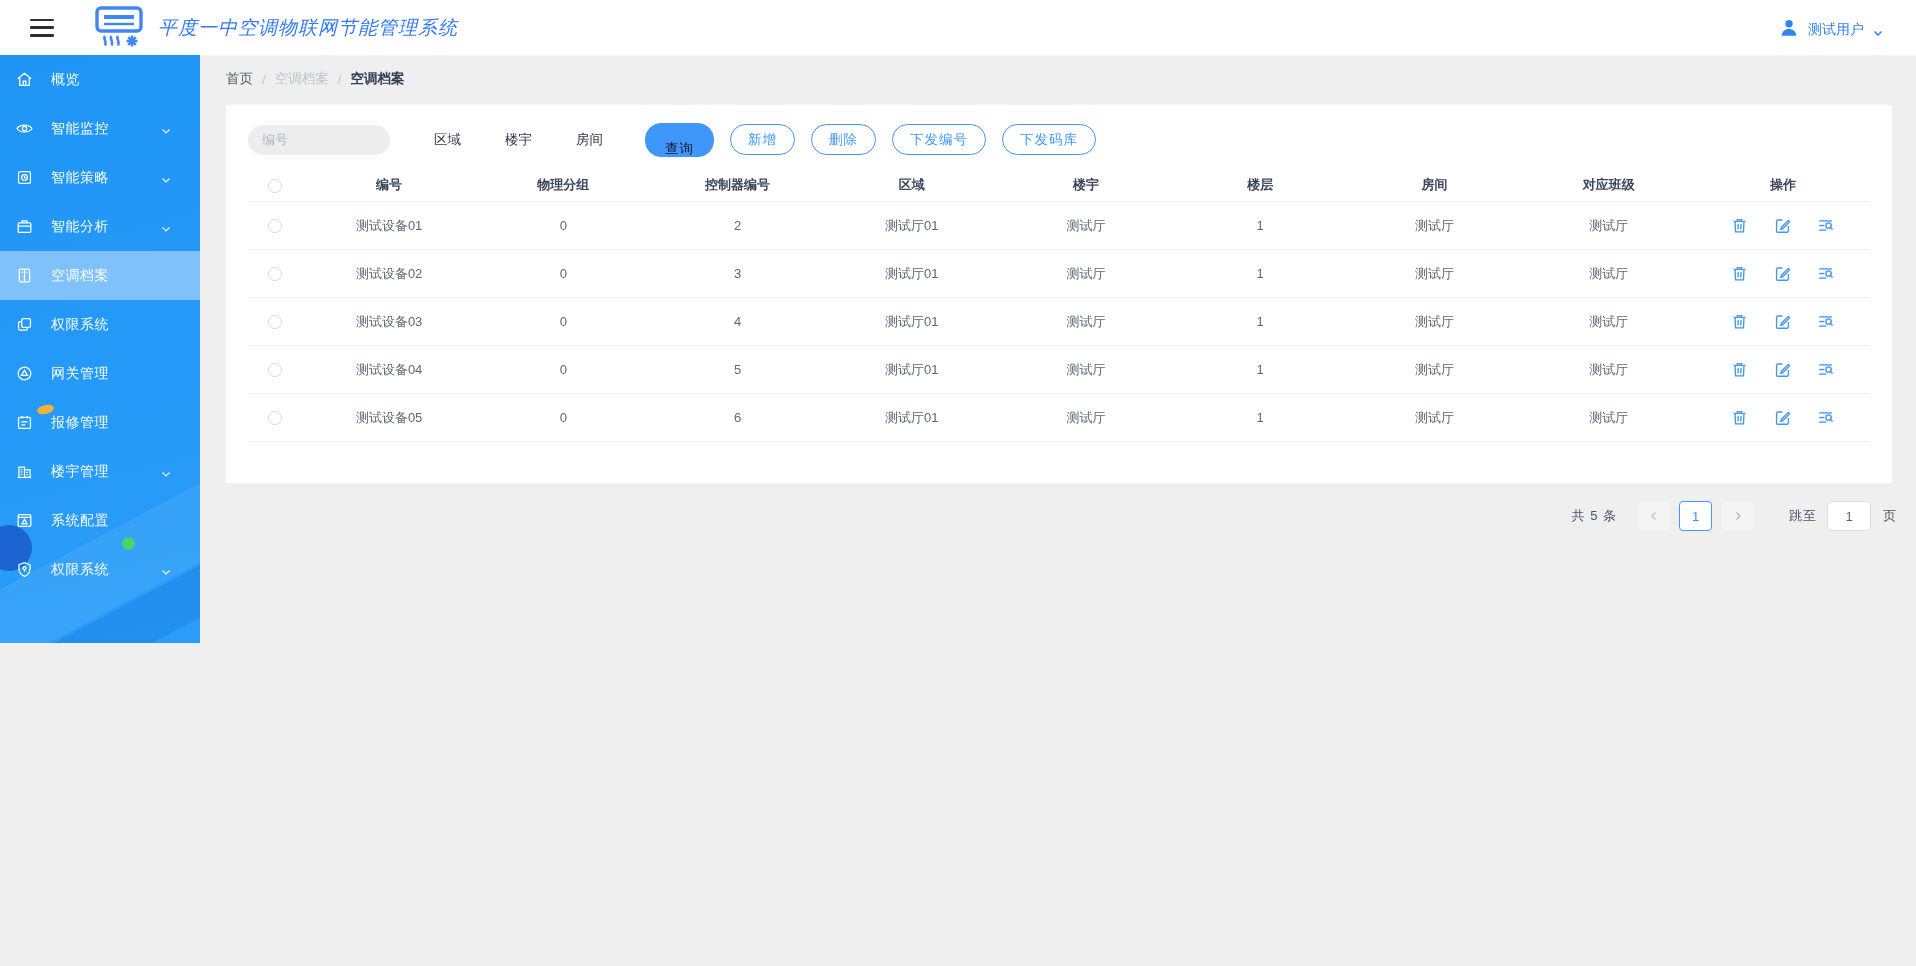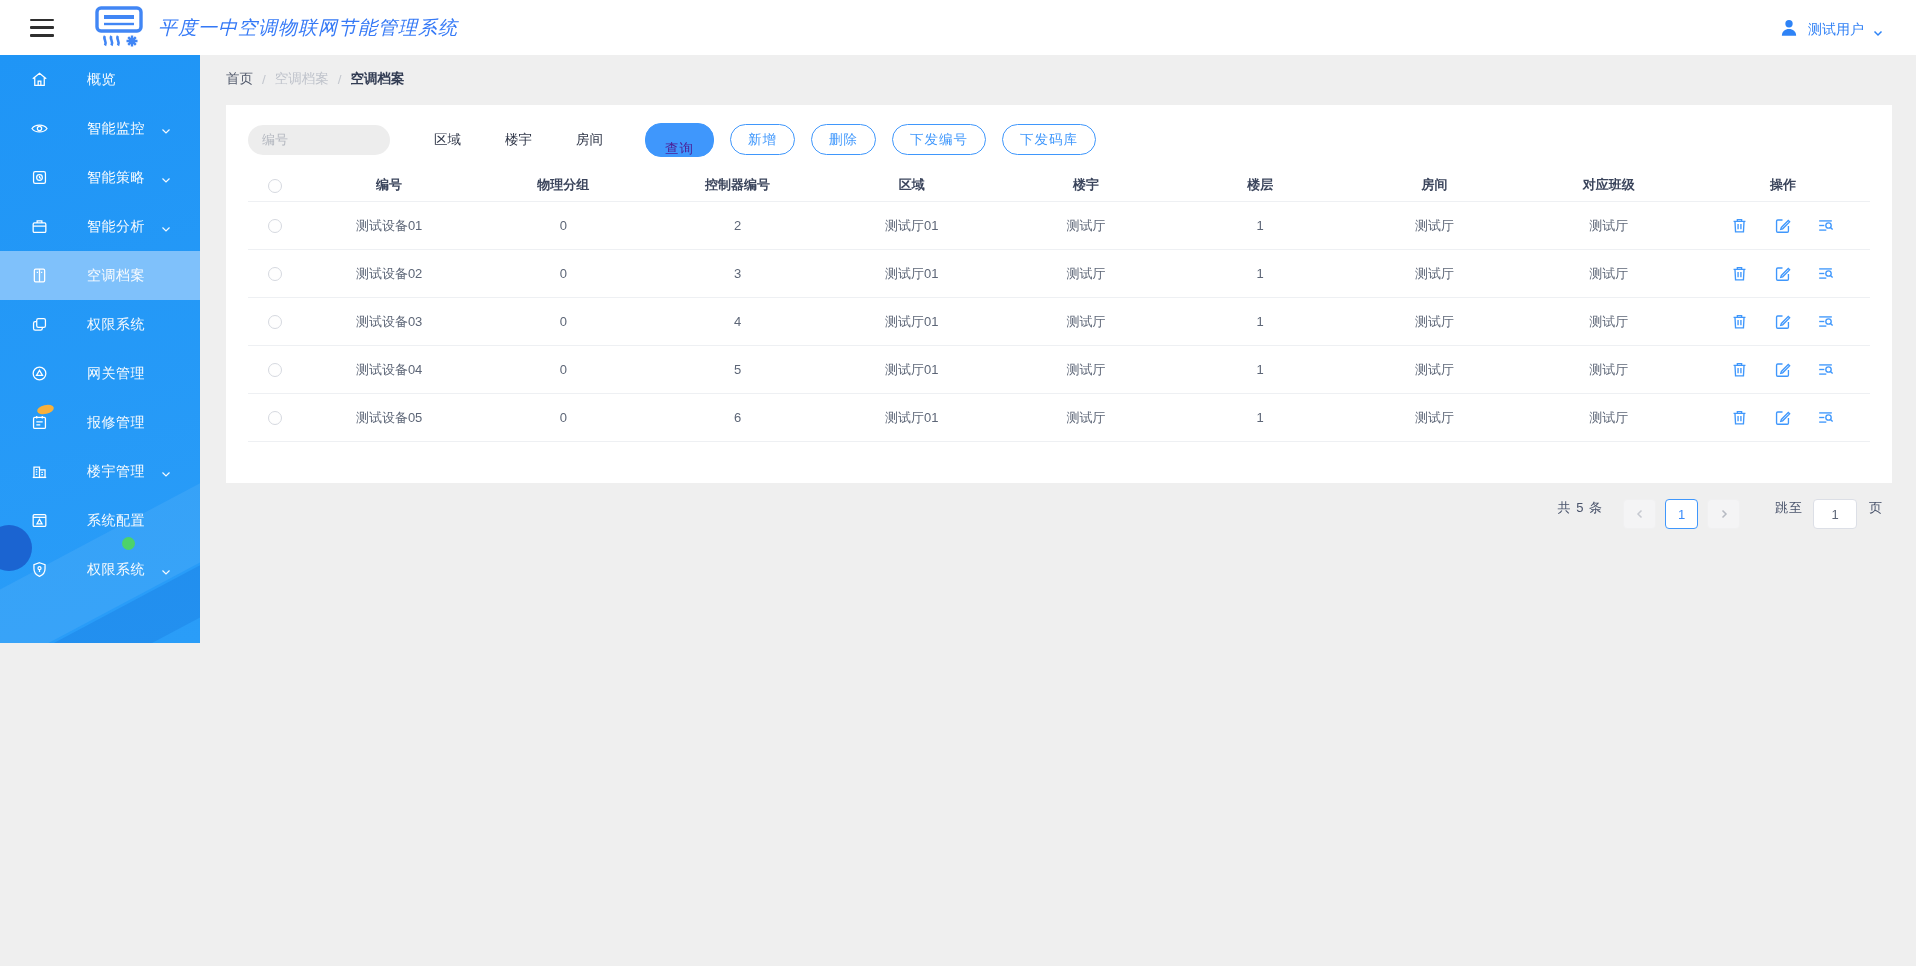--- a/index.html
+++ b/index.html
@@ -22,22 +22,22 @@
   .sidebar { position:absolute; top:55px; left:0; width:200px; height:588px;
     background:linear-gradient(165deg,#1f95f6 0%, #2a9df8 100%); overflow:hidden; }
   .deco-stripe1 { position:absolute; width:420px; height:70px; background:rgba(255,255,255,0.07);
     transform:rotate(-28deg); left:-80px; top:470px; }
   .deco-stripe2 { position:absolute; width:420px; height:46px; background:rgba(18,110,214,0.28);
     transform:rotate(-28deg); left:-60px; top:540px; }
   .deco-circle { position:absolute; width:46px; height:46px; border-radius:50%; background:#1b64d1;
     left:-14px; top:470px; }
   .deco-dot-green { position:absolute; width:13px; height:13px; border-radius:50%; background:#4cd26b;
     left:122px; top:482px; }
-  .nav-item { position:relative; height:49px; display:flex; align-items:center; padding-left:30px;
-    cursor:pointer;gap:21px; }
+  .nav-item { position:relative; height:49px; display:flex; align-items:center; padding-left:15px;
+    cursor:pointer; }
   .nav-item.active { background:#7fc1fb; }
   .nav-icon { width:19px; height:19px; display:inline-flex; }
   .nav-icon svg { width:19px; height:19px; }
   .nav-label { color:#fefefe; font-size:14px; margin-left:17px; letter-spacing:0.5px; opacity:0.97; }
   .nav-chevron { position:absolute; right:28px; top:19px; width:12px; height:12px; opacity:0.95; }
   .nav-badge { position:absolute; left:37px; top:7px; width:17px; height:9px; border-radius:50%;
     background:#f7b03c; transform:rotate(-14deg); }
 
   
   .breadcrumb { position:absolute; left:226px; top:55px; height:48px; display:flex;
@@ -53,39 +53,39 @@
   
   .filter-row { position:absolute; top:19px; left:22px; right:22px; height:31px;
     display:flex; align-items:center; }
   .search-input { width:142px; height:30px; border:none; outline:none; background:#ededed;
     border-radius:15px; padding:0 14px; font-size:13px; color:#555;
     font-family:"Liberation Sans","DejaVu Sans",sans-serif; }
   .search-input::placeholder { color:#b3b7bf; }
   .flt-label { font-size:13.5px; color:#2e3547; margin-left:44px; cursor:pointer; }
   .btn { height:31px; border-radius:16px; font-size:13.5px; cursor:pointer; outline:none;
     font-family:"Liberation Sans","DejaVu Sans",sans-serif; letter-spacing:1px; }
-  .btn-primary { margin-left:42px; padding:16px 19px; background:#3f97fc; border:1px solid #3f97fc; color:#4c1d95; }
+  .btn-primary { margin-left:42px; padding:16px 19px; background:#3f97fc; border:1px solid #3f97fc; color:#0f172a; }
   .btn-outline { margin-left:16px; padding:0 17px; background:#fff; border:1.5px solid #3f97fc; color:#3f97fc; }
 
   
   .tbl { position:absolute; top:64px; left:22px; right:22px; }
   .tr { display:grid; grid-template-columns:54px repeat(9,1fr); align-items:center; }
   .tr-head { height:33px; border-bottom:1px solid #eef0f3; }
   .th { text-align:center; font-size:13px; font-weight:bold; color:#3b455c; }
   .tr-body { height:48px; border-bottom:1px solid #eef0f3; }
   .td { text-align:center; font-size:13px; color:#5d6677; }
   .radio { display:inline-block; width:14px; height:14px; border-radius:50%;
     border:1px solid #d6d9e0; background:#fefefe; cursor:pointer; vertical-align:middle; }
   .ops { display:flex; justify-content:center; align-items:center; gap:24px; }
   .op-icon { width:19px; height:19px; cursor:pointer; display:inline-flex; }
   .op-icon svg { width:19px; height:19px; }
 
   
-  .pager { position:absolute; left:228px; top:499px; width:1666px; height:34px;
-    display:flex; justify-content:flex-end; padding-right:12px; }
+  .pager { position:absolute; left:242px; top:499px; width:1666px; height:34px;
+    display:flex; align-items:center; justify-content:flex-end; padding-right:12px; }
   .pg-total { font-size:13px; color:#49536b; margin-right:20px; letter-spacing:1px; }
   .pg-btn { width:33px; height:30px; border-radius:4px; display:flex; align-items:center;
     justify-content:center; cursor:pointer; }
   .pg-nav { background:#f4f4f5; border:1px solid #f0f0f1; margin-right:9px; }
   .pg-cur { background:#fff; border:1px solid #3f97fc; color:#3b8cfa; font-size:13px; margin-right:9px; }
   .pg-jump-label { font-size:13px; color:#49536b; margin-left:26px; margin-right:10px; letter-spacing:1px; }
   .pg-input { width:44px; height:30px; border:1px solid #dcdfe6; border-radius:4px; text-align:center;
     font-size:13px; color:#5d6677; outline:none;
     font-family:"Liberation Sans","DejaVu Sans",sans-serif; }
   .pg-unit { font-size:13px; color:#49536b; margin-left:12px; }

